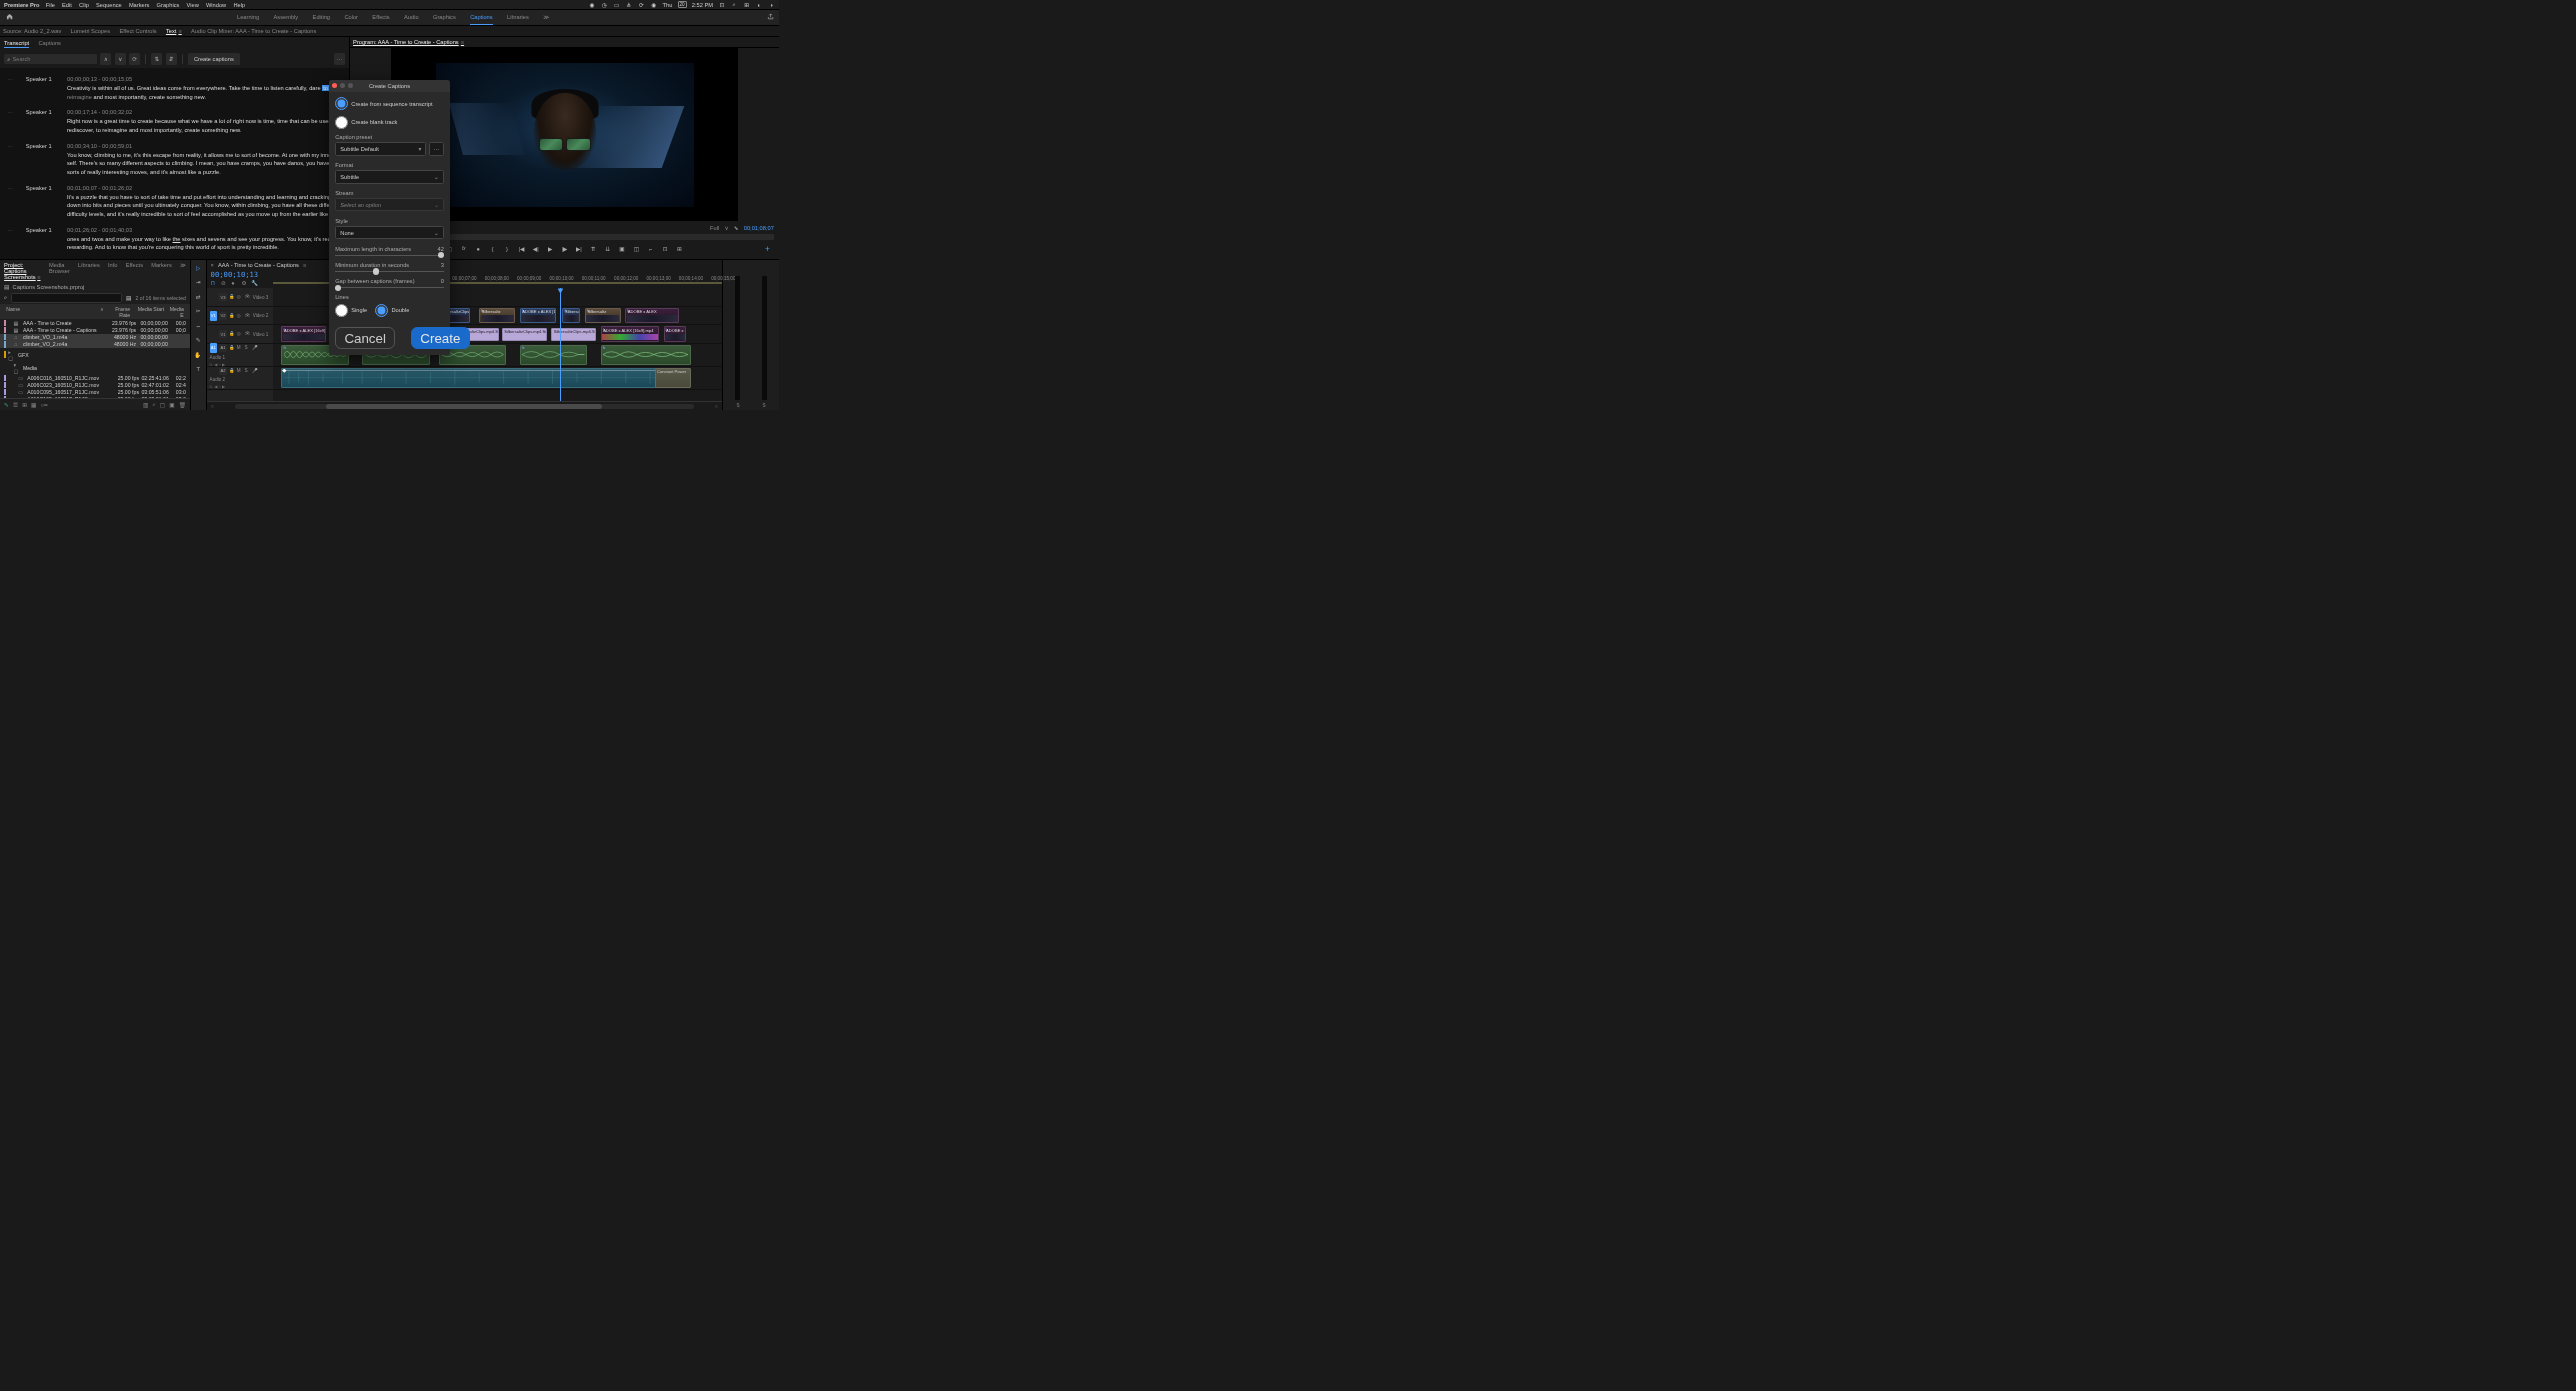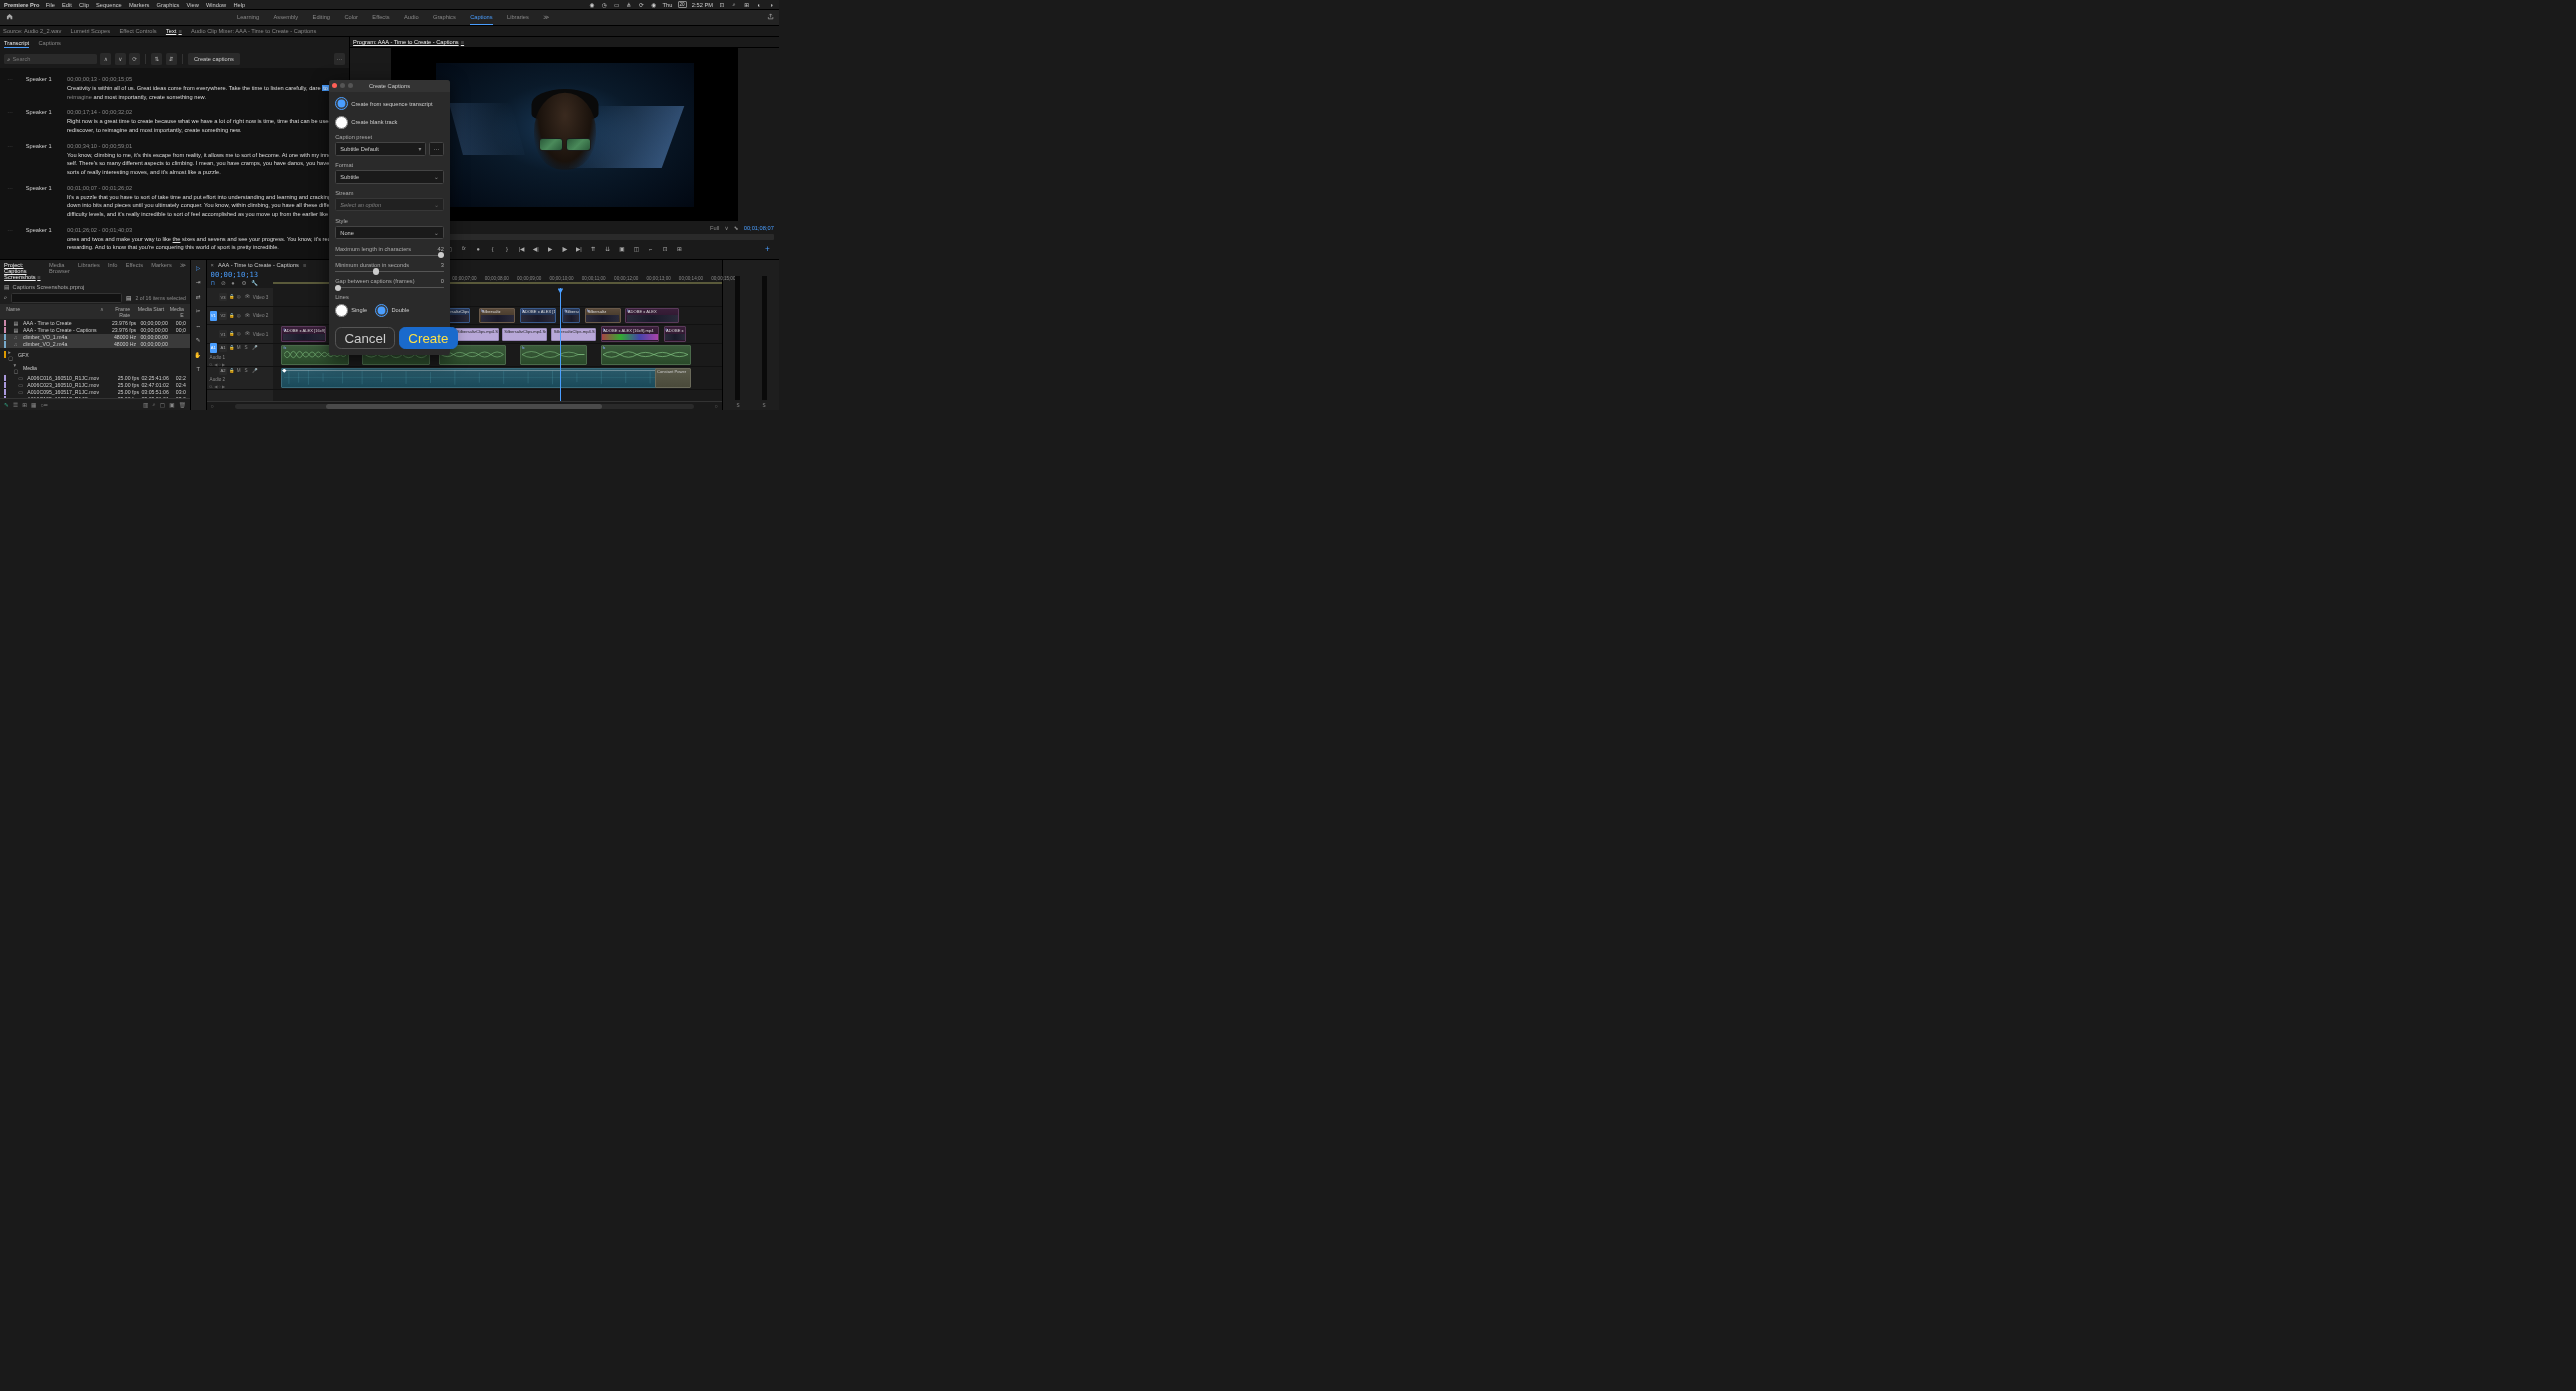--- a/index.html
+++ b/index.html
@@ -171,21 +171,21 @@
 .preset-row .select { flex: 1; margin-bottom: 0; }
 .preset-more { width: 14.4px; background: #1a1a1a; border: 0.5px solid #444; border-radius: 1.5px; display: flex; align-items: center; justify-content: center; cursor: pointer; }
 .slider-row { margin-bottom: 6.2px; }
 .slider-lbl { display: flex; justify-content: space-between; color: #aaa; margin-bottom: 3.1px; }
 .slider { height: 1px; background: #555; position: relative; }
 .slider .knob { position: absolute; top: -2.6px; width: 6.2px; height: 6.2px; border-radius: 50%; background: #ccc; cursor: pointer; }
 .lines-row { margin-top: 3.1px; }
 .lines-opts { display: flex; gap: 8.2px; margin-top: 3.1px; }
 .modal-footer { display: flex; justify-content: space-between; gap: 4.1px; padding: 5.2px 6.2px 6.2px; }
 .btn { padding: 2.6px 8.2px; border-radius: 6.2px; cursor: pointer; border: 0.5px solid #555; background: transparent; color: #ccc; }
-.btn.primary { background: #1a6acc; border-color: #1a6acc; color: #fde047; }
+.btn.primary { background: #1a6acc; border-color: #1a6acc; color: #e5e5e5; margin-left: 12px; }
 
 svg { width: 100%; height: 100%; }
 </style>
 </head>
 <body>
 
 <div class="menubar">
   <span class="app-name">Premiere Pro</span>
   <span class="menu-item">File</span>
   <span class="menu-item">Edit</span>

